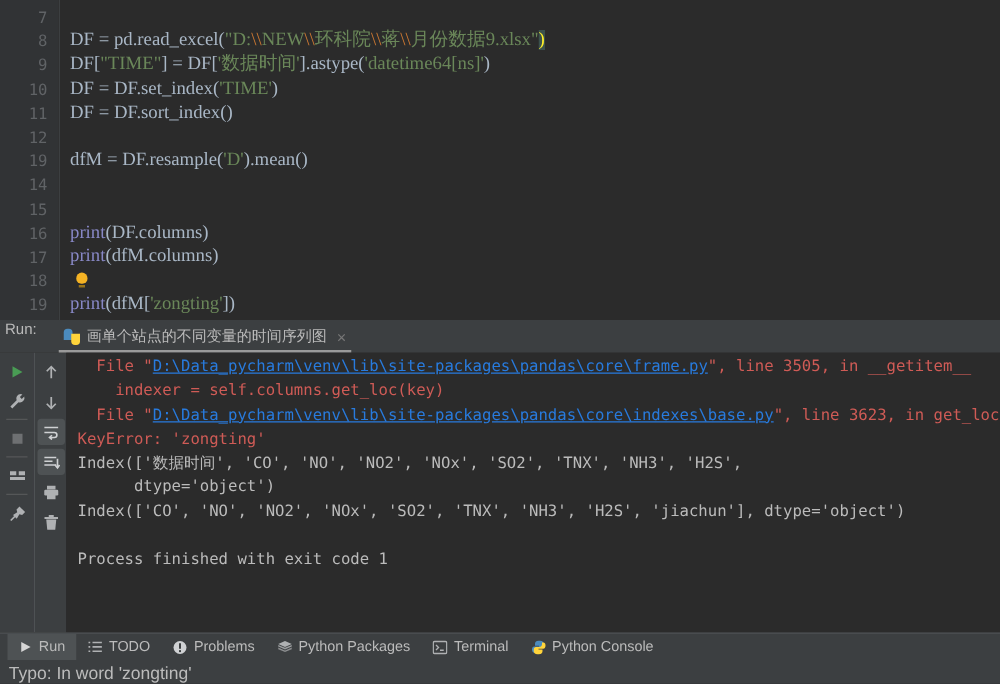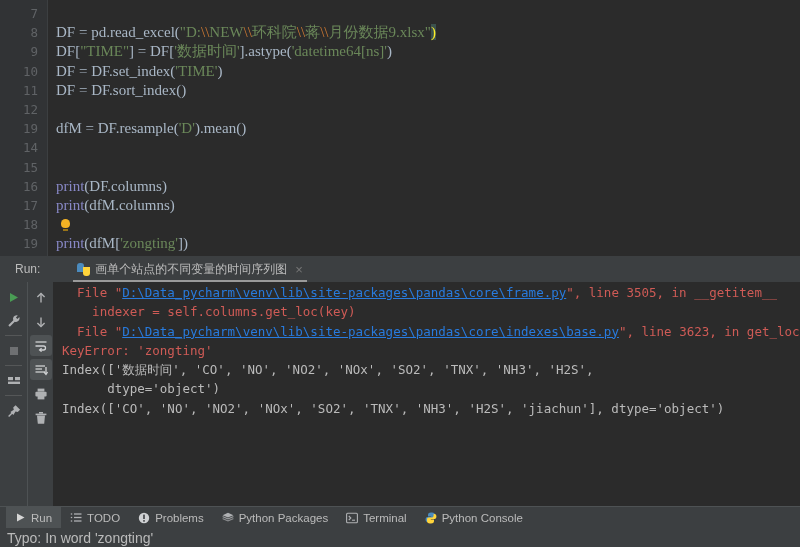--- a/index.html
+++ b/index.html
@@ -104,26 +104,24 @@
     flex: 1;
     background: #3c3f41;
     display: flex;
     flex-direction: column;
     overflow: hidden;
   }
 
   .run-header {
     height: 26px;
     display: flex;
-    align-items: center;
     background: #3c3f41;
-    padding-left: 15px;
+    padding-left: 4px;
     flex: 0 0 26px;
     position: relative;
-    gap: 15px;
   }
 
   .run-label {
     font-size: 12px;
     color: #bbbbbb;
     margin-right: 18px;
   }
 
   .run-tab {
     display: flex;
@@ -429,20 +427,21 @@
 
       <div class="console" id="console">
           <div class="c-line"><span class="c-err">  File "</span><span class="c-link">D:\Data_pycharm\venv\lib\site-packages\pandas\core\frame.py</span><span class="c-err">", line 3505, in __getitem__</span></div>
           <div class="c-line"><span class="c-err">    indexer = self.columns.get_loc(key)</span></div>
           <div class="c-line"><span class="c-err">  File "</span><span class="c-link">D:\Data_pycharm\venv\lib\site-packages\pandas\core\indexes\base.py</span><span class="c-err">", line 3623, in get_loc</span></div>
           <div class="c-line"><span class="c-err">KeyError: 'zongting'</span></div>
           <div class="c-line"><span class="c-out">Index(['数据时间', 'CO', 'NO', 'NO2', 'NOx', 'SO2', 'TNX', 'NH3', 'H2S',</span></div>
           <div class="c-line"><span class="c-out">      dtype='object')</span></div>
           <div class="c-line"><span class="c-out">Index(['CO', 'NO', 'NO2', 'NOx', 'SO2', 'TNX', 'NH3', 'H2S', 'jiachun'], dtype='object')</span></div>
           <div class="c-line">&nbsp;</div>
+          <div class="c-line"><span class="c-out">Process finished with exit code 1</span></div>
         </div>
     </div>
   </div>
 
   <div class="bottom-bar" id="bottom-bar">
       <div class="bb-item active">
         <span class="bb-icon">
           <svg width="11" height="11" viewBox="0 0 11 11">
             <polygon points="2,1.5 9.5,5.5 2,9.5" fill="#d6d6d6"></polygon>
           </svg>

